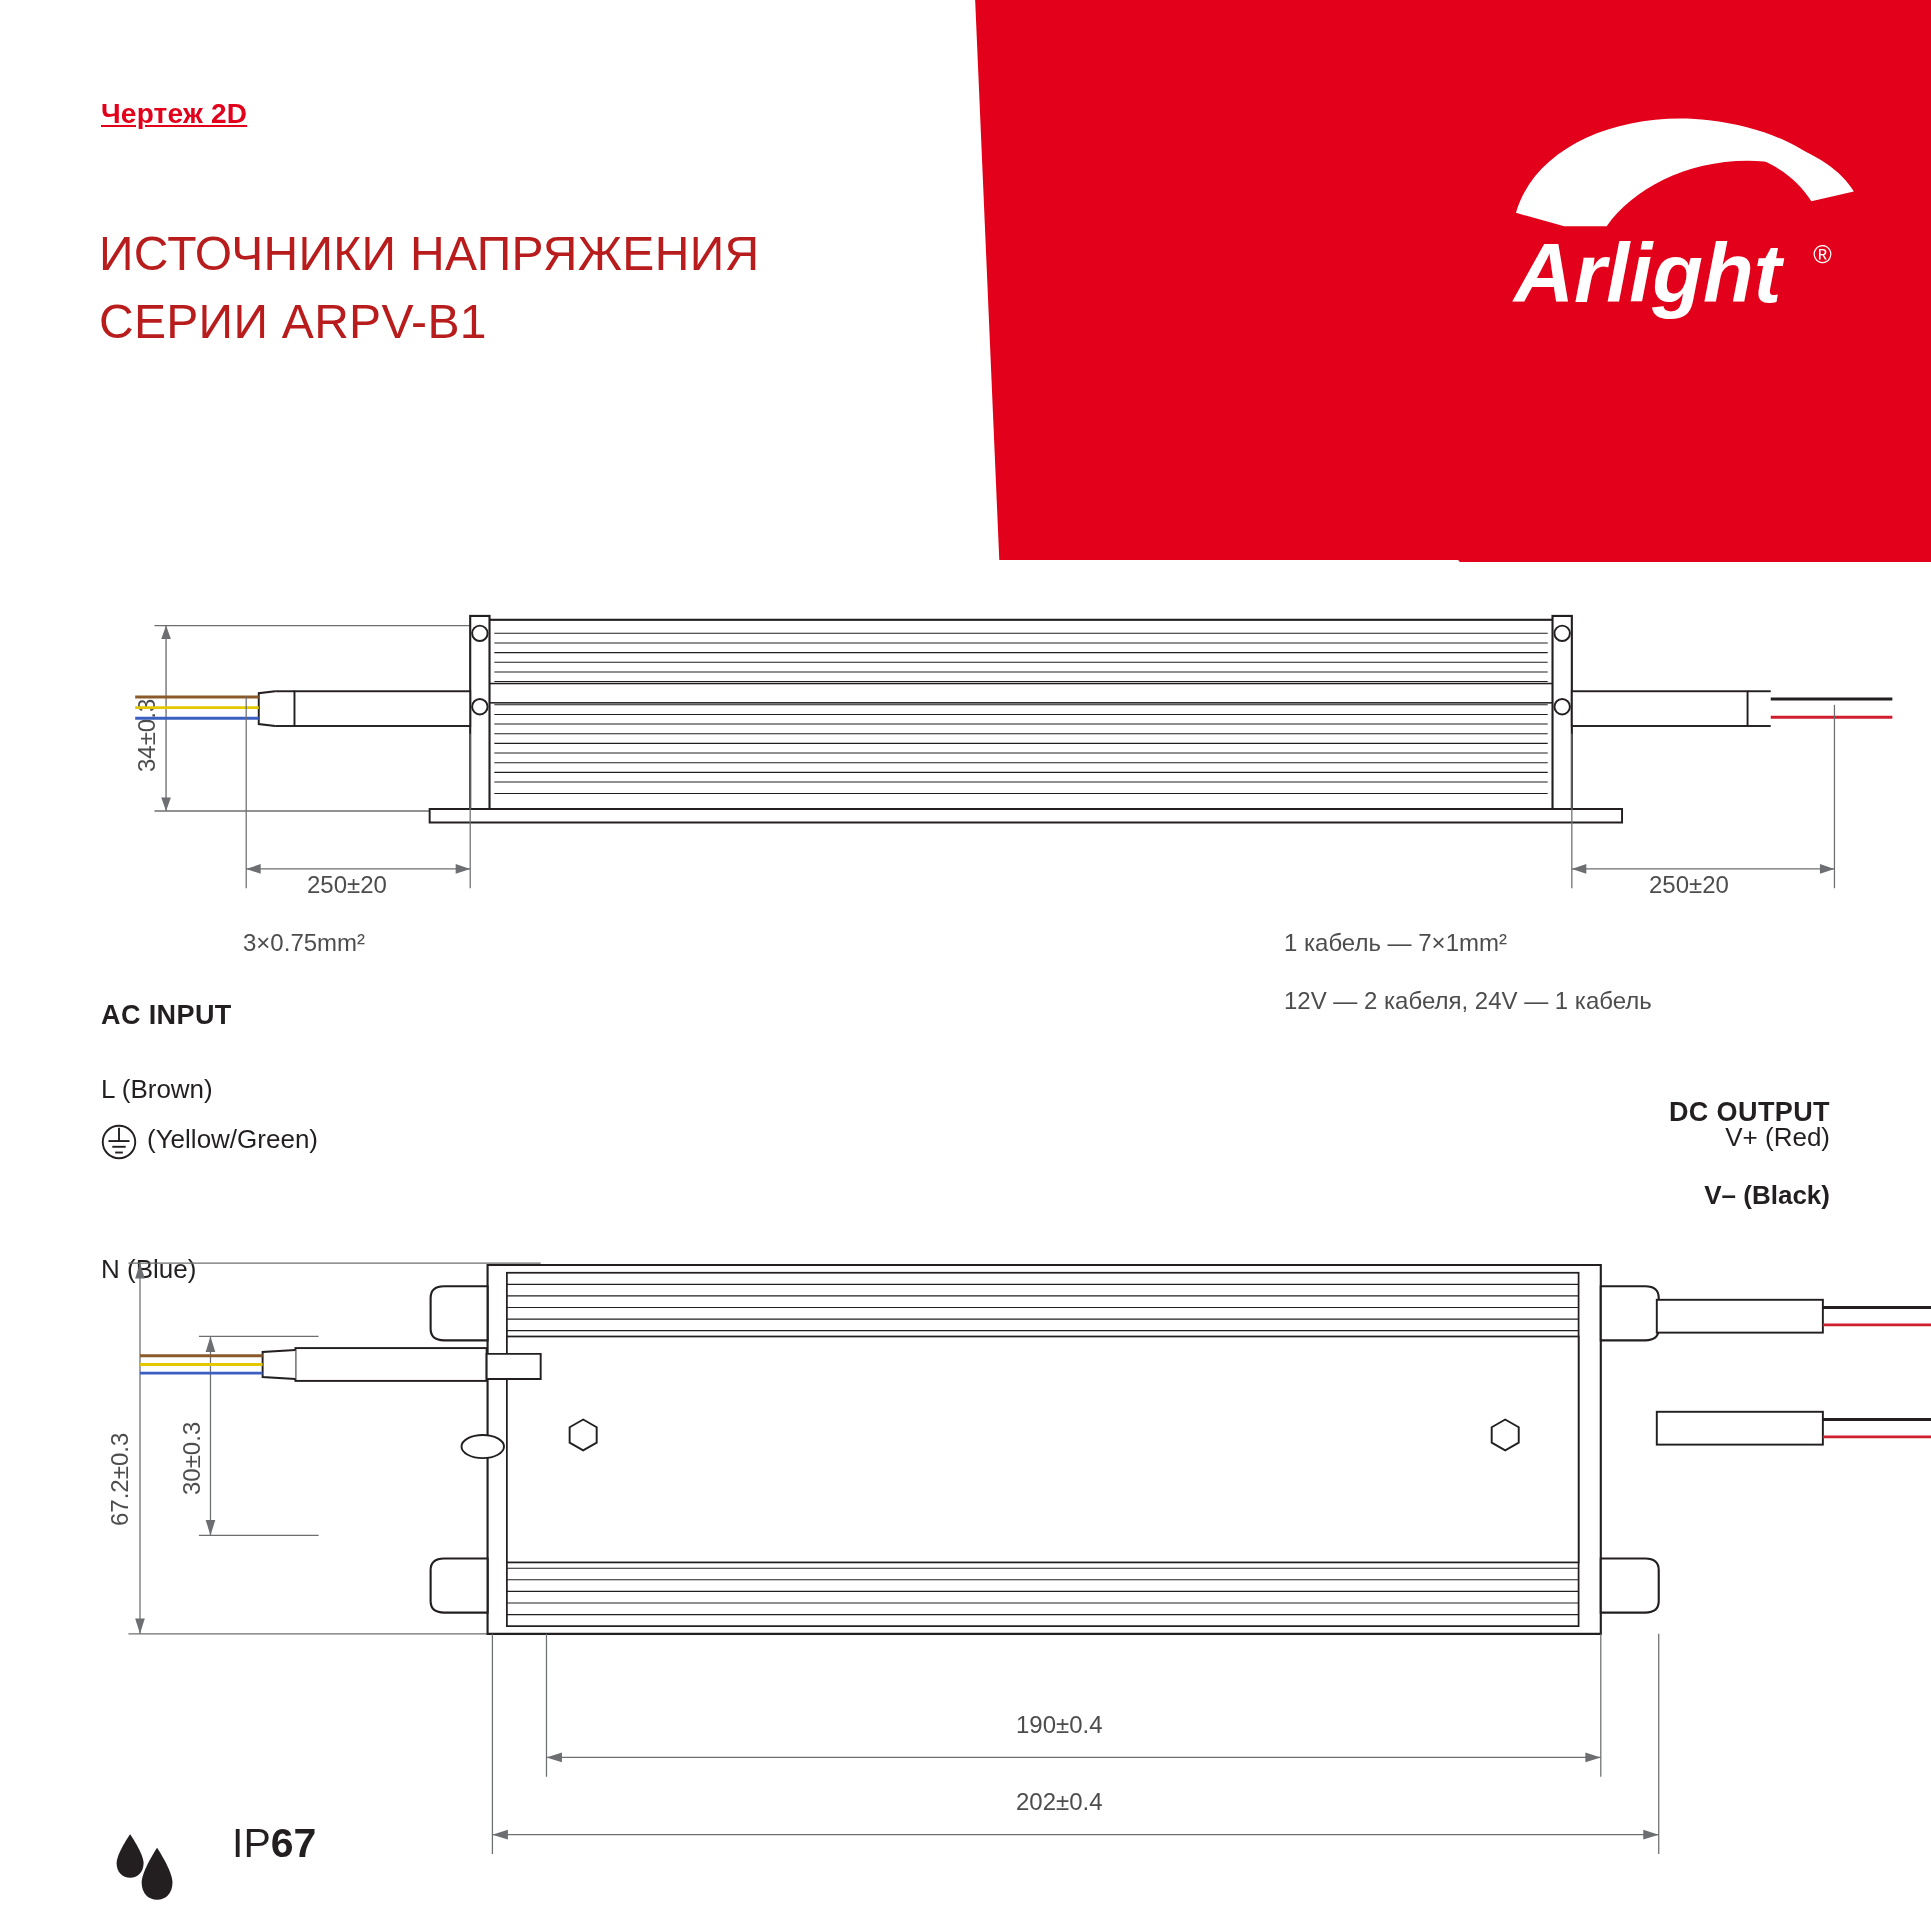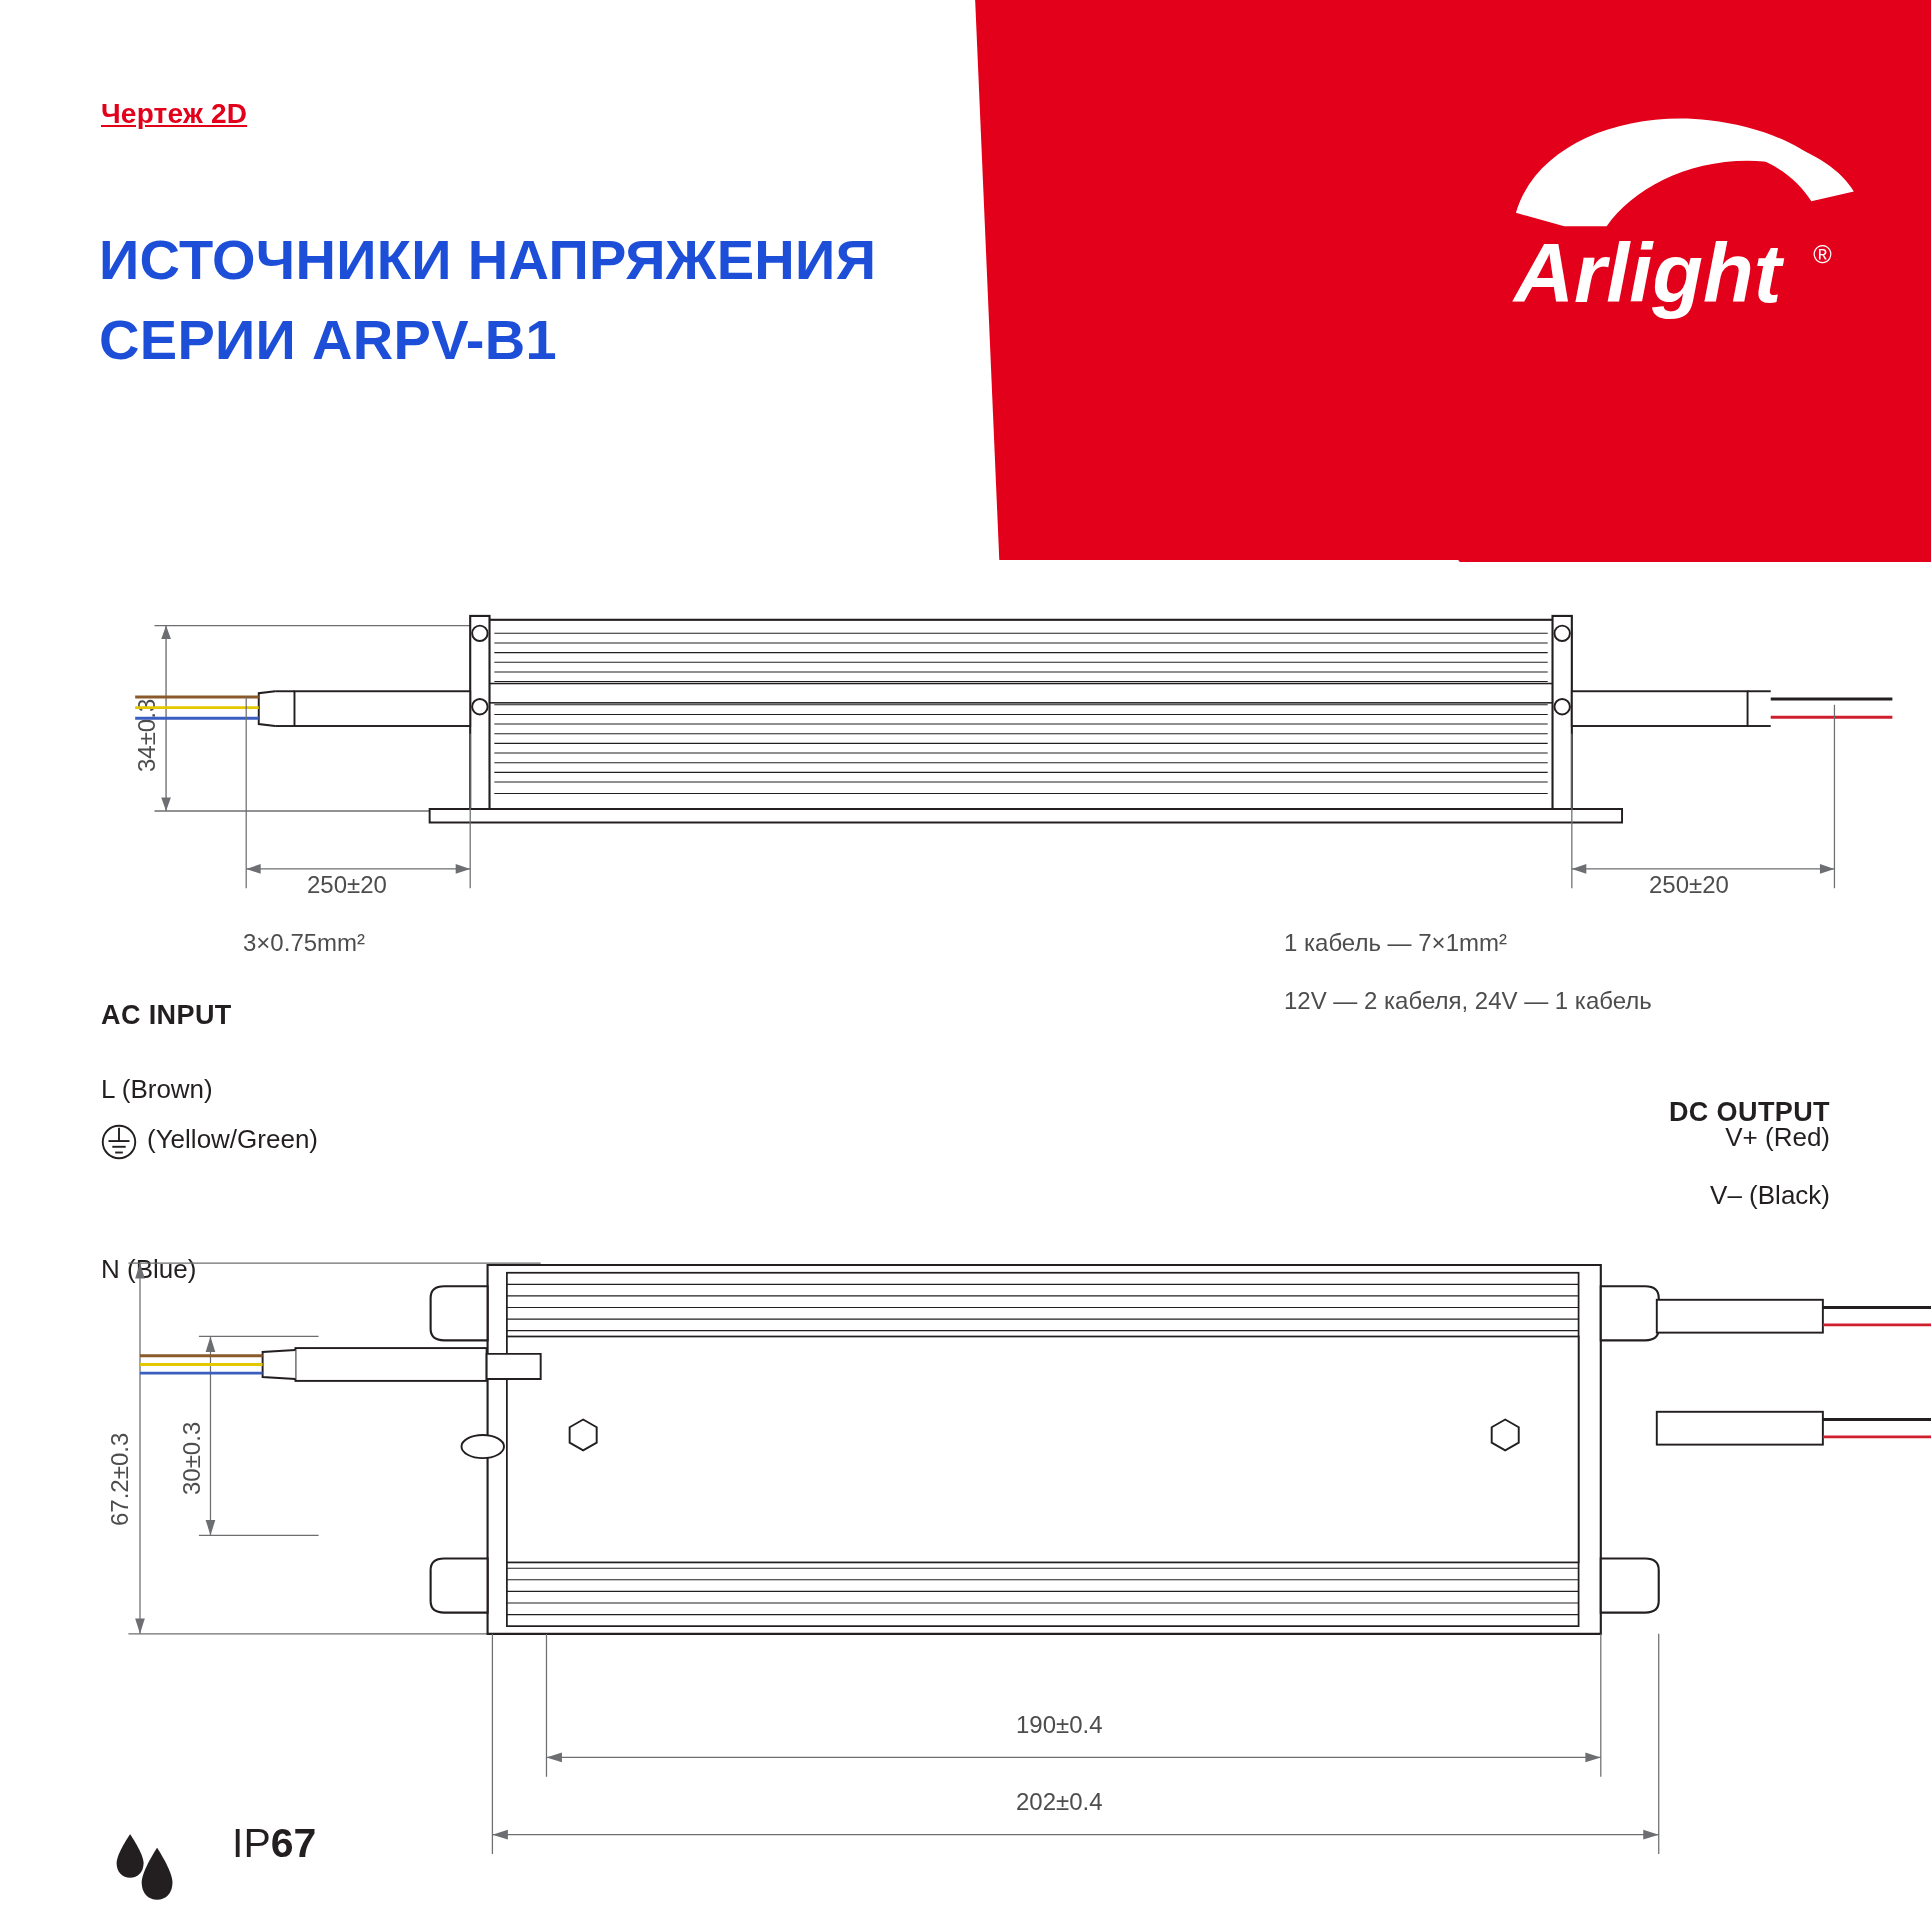--- a/index.html
+++ b/index.html
@@ -36,24 +36,24 @@
     font-size: 28px;
     font-weight: bold;
     color: #e2001a;
     letter-spacing: 0.2px;
     text-decoration: underline;
   }
   .title {
     position: absolute;
     left: 99px;
     top: 220px;
-    font-size: 56px;
+    font-size: 48px;
     line-height: 1.42;
-    color: #1d4ed8;
-    font-weight: bold;
+    color: #b91c1c;
+    font-weight: normal;
     letter-spacing: 0.3px;
   }
 
   
   .lbl {
     position: absolute;
     font-size: 24px;
     color: #4d4d4f;
     white-space: nowrap;
   }
@@ -226,21 +226,21 @@
   <line x1="23" y1="8" x2="23" y2="22" stroke="#231f20" stroke-width="2"></line>
   <line x1="12" y1="22" x2="34" y2="22" stroke="#231f20" stroke-width="2"></line>
   <line x1="16" y1="28" x2="30" y2="28" stroke="#231f20" stroke-width="2"></line>
   <line x1="19" y1="34" x2="27" y2="34" stroke="#231f20" stroke-width="2"></line>
 </svg>
 <div class="wire-lbl" style="left:147px; top:1124px;text-align:center;">(Yellow/Green)</div>
 <div class="wire-lbl" style="left:101px; top:1248px;margin-top:6px;">N (Blue)</div>
 
 <div class="sec-head" style="right:101px; top:1052px;margin-top:45px;">DC OUTPUT</div>
 <div class="wire-lbl" style="right:101px; top:1122px;">V+ (Red)</div>
-<div class="wire-lbl" style="right:101px; top:1180px;">V– (Black)</div>
+<div class="wire-lbl" style="right:101px; top:1180px;font-weight:bold;">V– (Black)</div>
 
 <svg class="draw" width="1931" height="676" style="top:1236px; z-index:4" viewBox="0 0 2000 700">
 
   <g stroke="#6d6e71" stroke-width="1.3" fill="none">
 
     <line x1="145" y1="28" x2="145" y2="412"></line>
     <polygon points="145,28 140,44 150,44" fill="#6d6e71" stroke="none"></polygon>
     <polygon points="145,412 140,396 150,396" fill="#6d6e71" stroke="none"></polygon>
     <line x1="133" y1="28" x2="560" y2="28"></line>
     <line x1="133" y1="412" x2="560" y2="412"></line>

